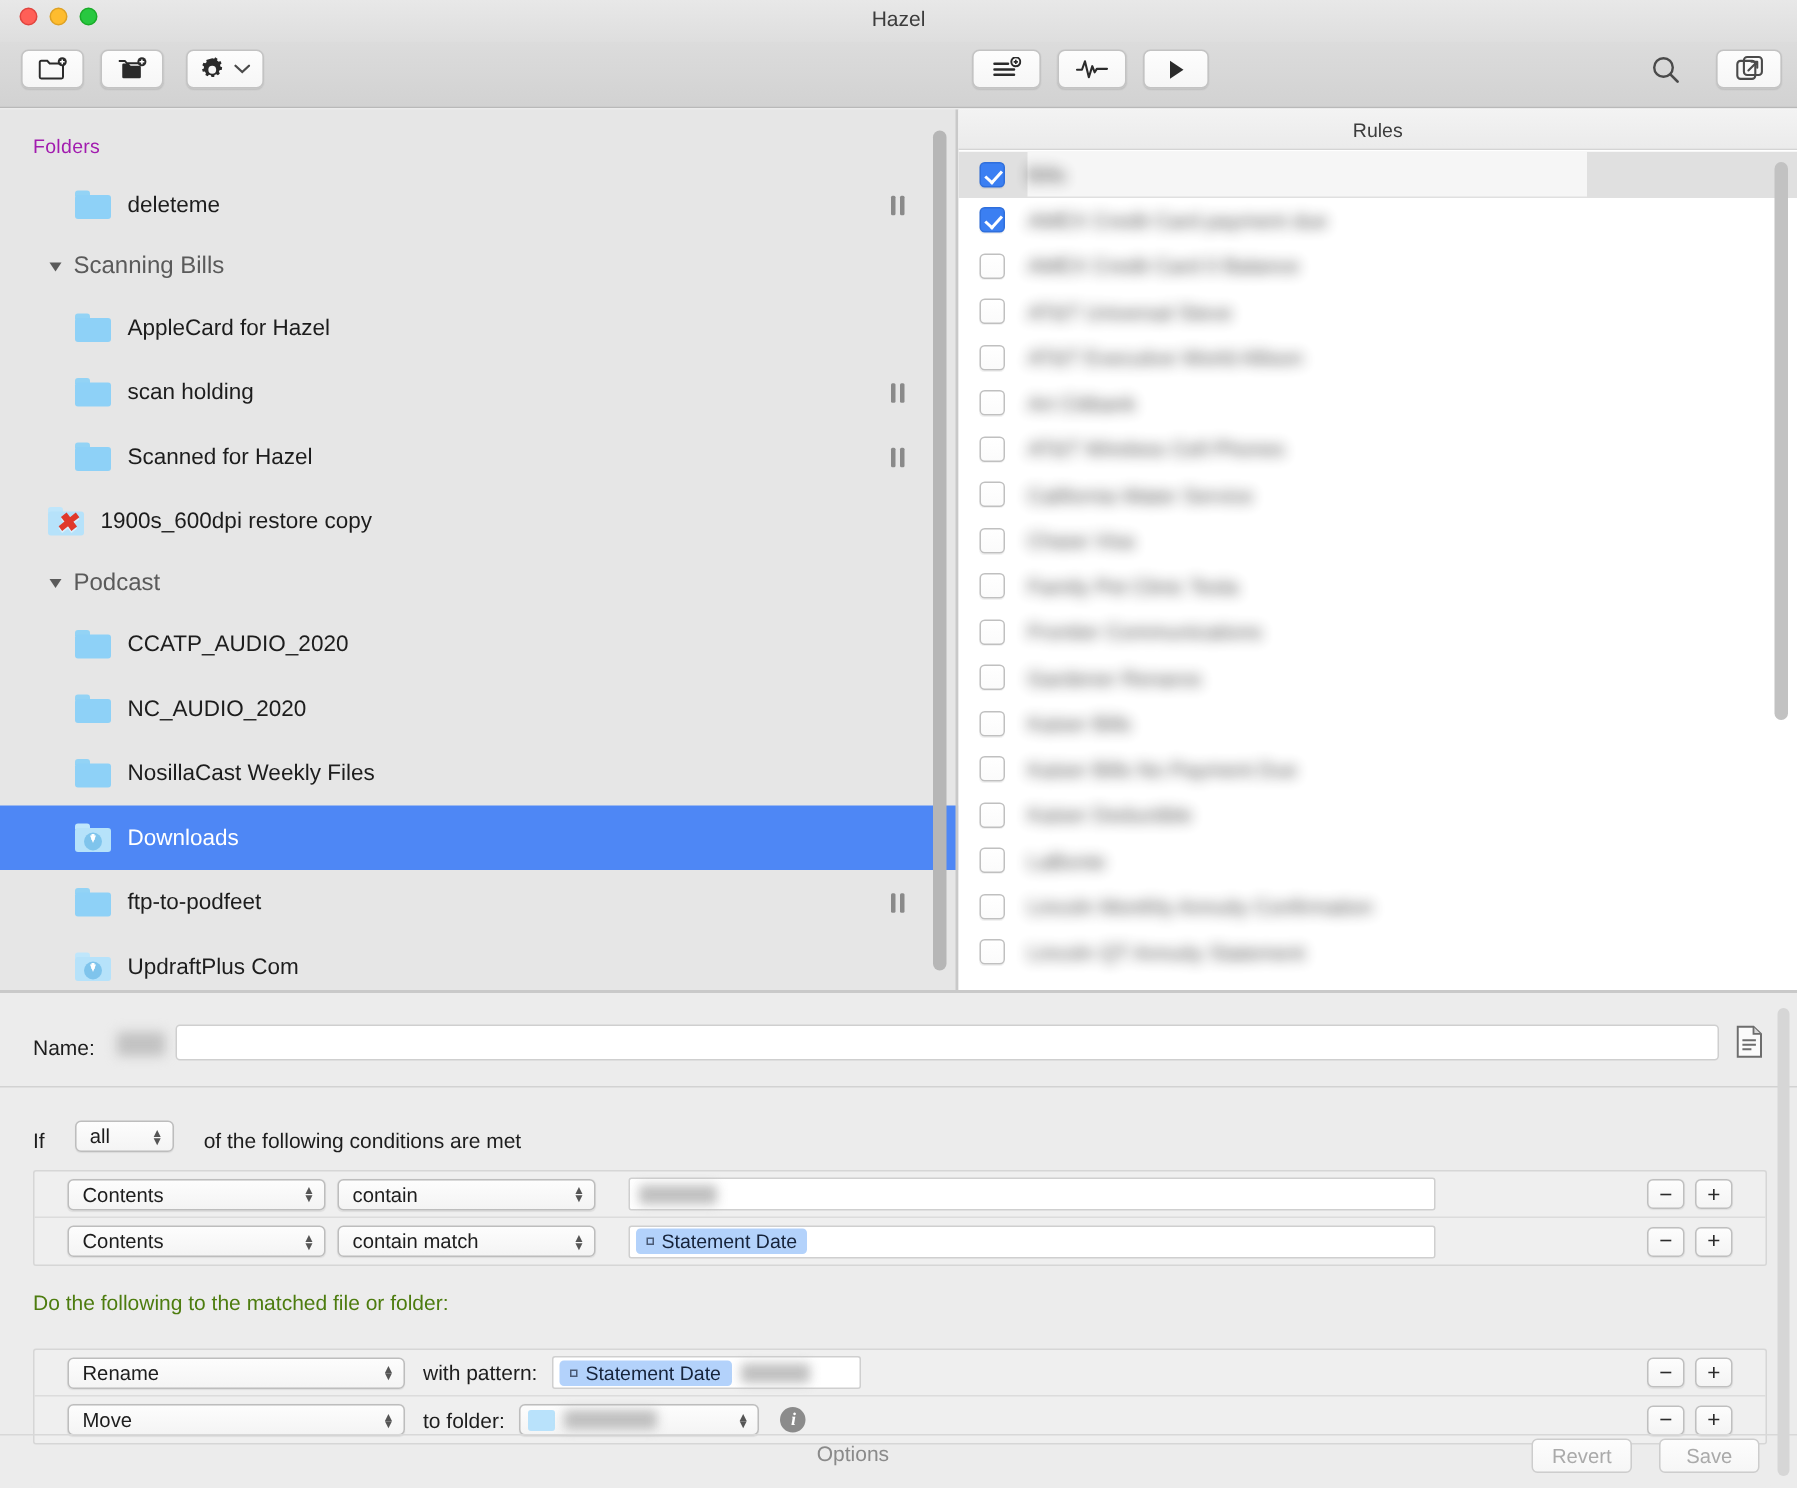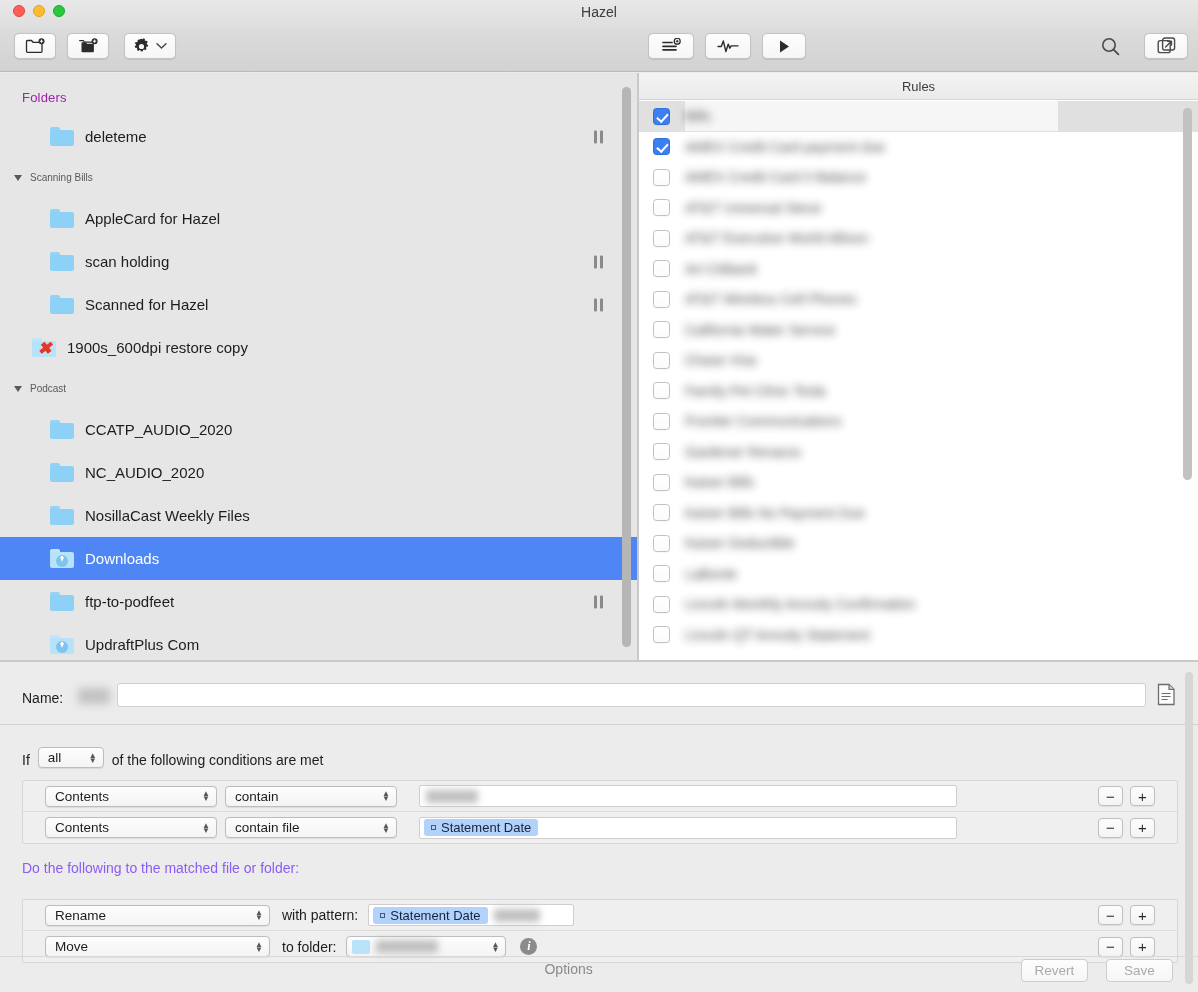--- a/index.html
+++ b/index.html
@@ -54,21 +54,21 @@
   }
   .sidebar-header {
     position: absolute; left: 22px; top: 17px;
     font-size: 13px; color: #a21caf; letter-spacing: .2px;
   }
   .folder-list { position: absolute; left: 0; top: 42px; width: 639px; }
   .frow {
     position: relative; height: 43px; display: flex; align-items: center;
     padding-left: 22px; font-size: 15px; color: #1d1d1d;
   }
-  .frow.group { padding-left: 15px; font-size: 10px; color: #5a5a5a; height: 39px; align-items: center; }
+  .frow.group { padding-left: 34px; font-size: 16px; color: #5a5a5a; height: 39px; align-items: center; }
   .frow.selected { background: #4e87f5; color: #fff; }
   .disclosure {
     width: 0; height: 0; margin-right: 9px;
     border-left: 6px solid #5a5a5a; border-top: 4.5px solid transparent;
     border-bottom: 4.5px solid transparent; transform: rotate(90deg);
   }
   .ficon {
     width: 24px; height: 19px; margin-right: 11px; flex: none; position: relative;
   }
   .ficon .tab {
@@ -189,21 +189,21 @@
   .cond-head { position: absolute; left: 22px; top: 85px; display: flex; align-items: flex-end; font-size: 14px; color: #1d1d1d; }
   .popup {
     display: inline-flex; align-items: center; justify-content: space-between;
     background: linear-gradient(#fdfdfd, #f4f4f4);
     border: 1px solid #bdbdbd; border-radius: 4px;
     box-shadow: 0 .5px .8px rgba(0,0,0,.08);
     font-size: 13.5px; color: #1d1d1d; padding: 0 6px 0 9px; height: 21px;
   }
   .popup .steppers { margin-left: 8px; display: flex; flex-direction: column; line-height: 5px; color: #555; }
   .popup .steppers span { font-size: 8px; }
-  .cond-head .popup { margin: 0 8px; height: 21px; min-width: 66px; gap: 15px; }
+  .cond-head .popup { margin: 0 20px; height: 21px; min-width: 66px; gap: 15px; }
 
   .rows-box {
     position: absolute; left: 22px; width: 1156px;
     border: 1px solid #d6d6d6; background: #efefef; border-radius: 2px;
   }
   .erow {
     height: 31px; display: flex; align-items: center; position: relative;
     border-bottom: 1px solid #dcdcdc;
   }
   .erow:last-child { border-bottom: none; }
@@ -229,21 +229,21 @@
     position: absolute; top: 50%; transform: translateY(-50%);
     width: 25px; height: 20px; border-radius: 4px;
     background: linear-gradient(#fdfdfd, #f4f4f4);
     border: 1px solid #bfbfbf; box-shadow: 0 .5px .8px rgba(0,0,0,.07);
     display: flex; align-items: center; justify-content: center;
     font-size: 15px; color: #2b2b2b; line-height: 1;
   }
   .pm.minus { right: 54px; }
   .pm.plus { right: 22px; }
 
-  .act-head { position: absolute; left: 22px; font-size: 14px; color: #8b5cf6; }
+  .act-head { position: absolute; left: 22px; font-size: 14px; color: #4d7c0f; }
 
   .folder-popup {
     display: inline-flex; align-items: center;
     background: linear-gradient(#fdfdfd, #f4f4f4);
     border: 1px solid #bdbdbd; border-radius: 4px;
     box-shadow: 0 .5px .8px rgba(0,0,0,.08);
     height: 21px; width: 160px; padding: 0 6px 0 5px; position: relative;
   }
   .folder-popup .mini {
     width: 18px; height: 14px; background: #b9e2fb; border-radius: 2px; margin-right: 6px; flex: none;
@@ -625,21 +625,21 @@
       </div>
       <div class="erow">
         <span class="popup w1">
           <span>Contents</span>
           <span class="steppers">
               <span>▲</span>
               <span>▼</span>
             </span>
         </span>
         <span class="popup w2">
-          <span>contain file</span>
+          <span>contain match</span>
           <span class="steppers">
               <span>▲</span>
               <span>▼</span>
             </span>
         </span>
         <span class="tokenfield" style="margin-left:22px;width:538px;">
           <span class="token">
             <i class="sq"></i>
             <span>Statement Date</span>
           </span>

